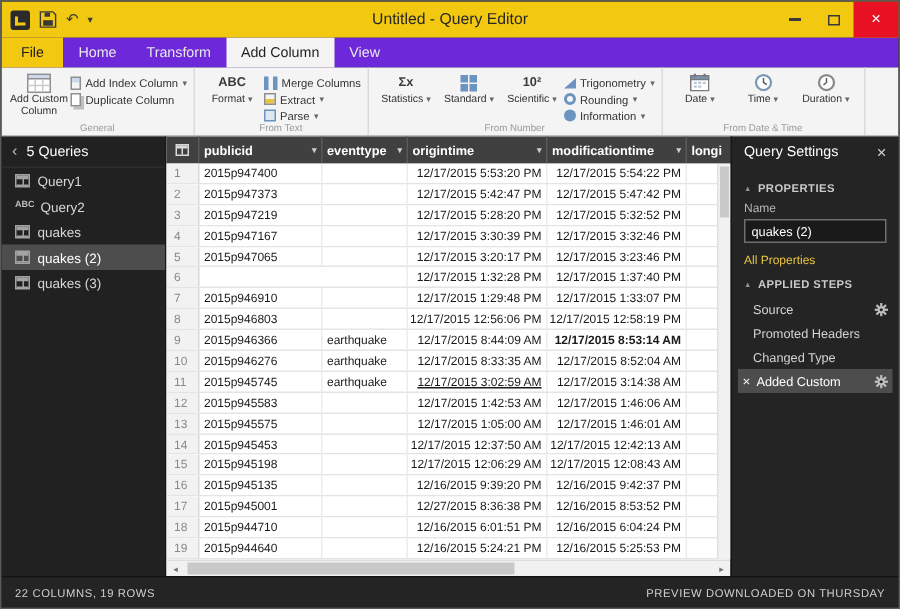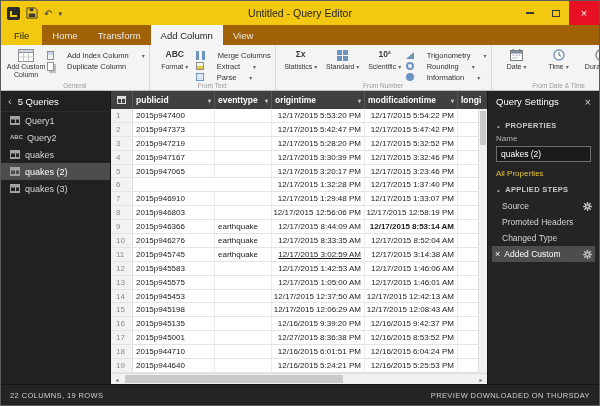--- a/index.html
+++ b/index.html
@@ -18,34 +18,34 @@
   .qat-btn.caret-sm { font-size:7px; }
   .title { position:absolute; inset:0; display:flex; align-items:center; justify-content:center;
            font-size:10.5px; color:#262626; pointer-events:none; }
   .win-controls { margin-left:auto; display:flex; height:100%; position:relative; z-index:2; }
   .wc { width:26px; height:100%; display:flex; align-items:center; justify-content:center; }
   .min-glyph { width:8px; height:2px; background:#3a3a3a; display:block; }
   .max-glyph { width:8px; height:7px; border:1px solid #3a3a3a; display:block; }
   .wc.close { width:30px; background:#e81123; color:#ffffff; font-size:11px; }
 
   
-  .tabrow { height:20px; background:#a16207; display:flex; align-items:stretch; }
+  .tabrow { height:20px; background:#6d28d9; display:flex; align-items:stretch; }
   .tab { padding:0 10px; display:flex; align-items:center; font-size:9.5px; color:#e8e8e8; cursor:default; }
   .tab.file { background:#f2c811; color:#1f1f1f; padding:0 13px; }
   .tab.active { background:#f4f4f4; color:#1f1f1f; }
 
   
   .ribbon { height:46px; background:#f4f4f4; border-bottom:1px solid #bdbdbd; display:flex; }
   .rgroup { position:relative; display:flex; align-items:flex-start; padding:2px 4px 9px 4px; border-right:1px solid #dadada; }
   .rgroup-label { position:absolute; bottom:0; left:0; right:0; text-align:center; font-size:6.5px; color:#9a9a9a; padding-bottom:1px; white-space:nowrap; }
   .bigbtn { width:42px; display:flex; flex-direction:column; align-items:center; padding-top:1px; font-size:7px; color:#333; text-align:center; line-height:1.15; }
   .bigbtn .bicon { height:14px; display:flex; align-items:center; justify-content:center; margin-bottom:1px; }
   .txticon { font-size:8.5px; font-weight:bold; color:#3a3a3a; }
   .smallstack { display:flex; flex-direction:column; gap:1px; padding-top:3px; }
-  .smallbtn { display:flex; align-items:center; gap:13px; font-size:7.5px; color:#333; height:10px; white-space:nowrap; }
+  .smallbtn { display:flex; align-items:center; gap:3px; font-size:7.5px; color:#333; height:10px; white-space:nowrap; }
   .caret { font-size:6px; color:#666; }
   .fgrid4 { width:11px; height:11px;
       background:linear-gradient(#6b94c0,#6b94c0) 0 0/5px 5px no-repeat,
                  linear-gradient(#6b94c0,#6b94c0) 6px 0/5px 5px no-repeat,
                  linear-gradient(#6b94c0,#6b94c0) 0 6px/5px 5px no-repeat,
                  linear-gradient(#6b94c0,#6b94c0) 6px 6px/5px 5px no-repeat; }
   .sicon { flex:none; }
   .si-col  { width:7px; height:9px; border:1px solid #8f8f8f; background:linear-gradient(#cdd9ea,#cdd9ea) 0 0/100% 3px no-repeat; }
   .si-col2 { width:7px; height:9px; border:1px solid #8f8f8f; background:#fff; box-shadow:2px 2px 0 #bfbfbf; }
   .si-merge { width:9px; height:9px; background:linear-gradient(#6b94c0,#6b94c0) 0 0/3px 100% no-repeat,

